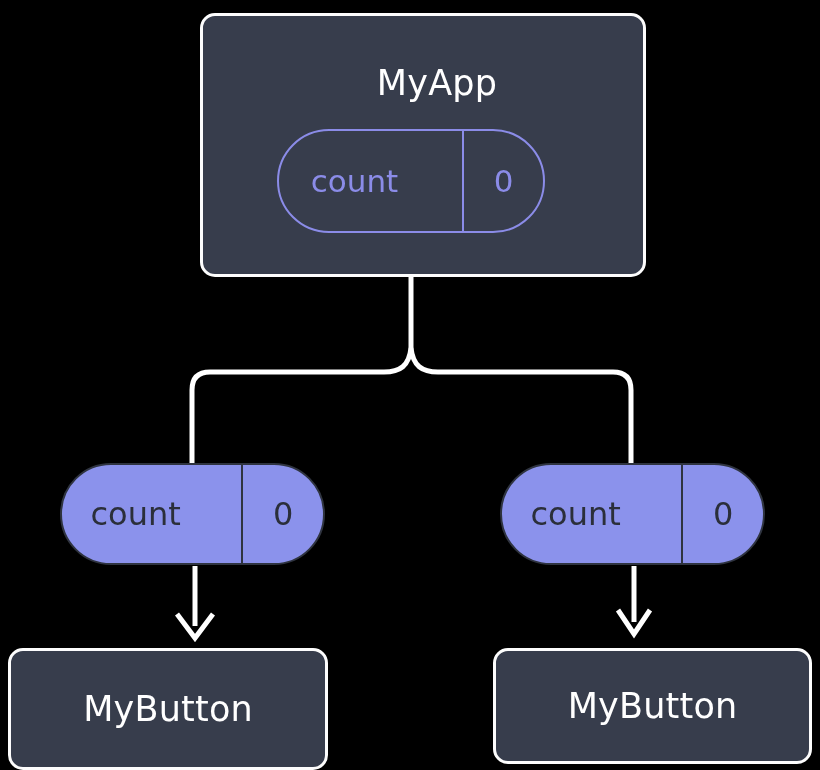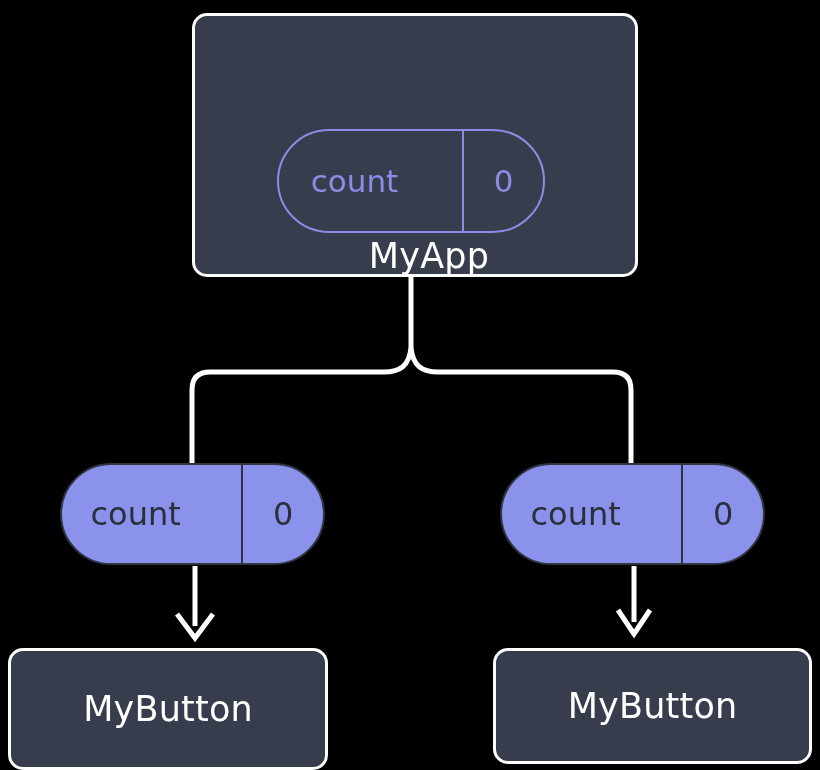--- a/index.html
+++ b/index.html
@@ -121,21 +121,21 @@
       <path d="M 195 566 L 195 626" fill="none" stroke="#ffffff" stroke-width="5" stroke-linecap="butt"></path>
       <path d="M 177 614 L 195 638 L 213 614" fill="none" stroke="#ffffff" stroke-width="5" stroke-linecap="butt" stroke-linejoin="miter"></path>
     </g>
 
     <g>
       <path d="M 634 566 L 634 622" fill="none" stroke="#ffffff" stroke-width="5" stroke-linecap="butt"></path>
       <path d="M 618 610 L 634 634 L 650 610" fill="none" stroke="#ffffff" stroke-width="5" stroke-linecap="butt" stroke-linejoin="miter"></path>
     </g>
   </svg>
 
-  <div class="node-box" style="left:192px; top:13px; width:446px; height:264px; justify-content:flex-end; padding-top:50px;padding-left:28px;">
+  <div class="node-box" style="left:200px; top:13px; width:446px; height:264px; justify-content:flex-start; padding-top:50px;padding-left:28px;">
     <div class="node-title">MyApp</div>
   </div>
 
   <div class="pill outlined" style="left:277px; top:129px; width:268px; height:104px;">
     <div class="pill-key pill-text-30" style="width:176px;">count</div>
     <div class="pill-val pill-text-30" style="width:92px;">0</div>
   </div>
 
   <div class="pill filled" style="left:60px; top:463px; width:265px; height:102px;">
     <div class="pill-key pill-text-32" style="width:172px;">count</div>

